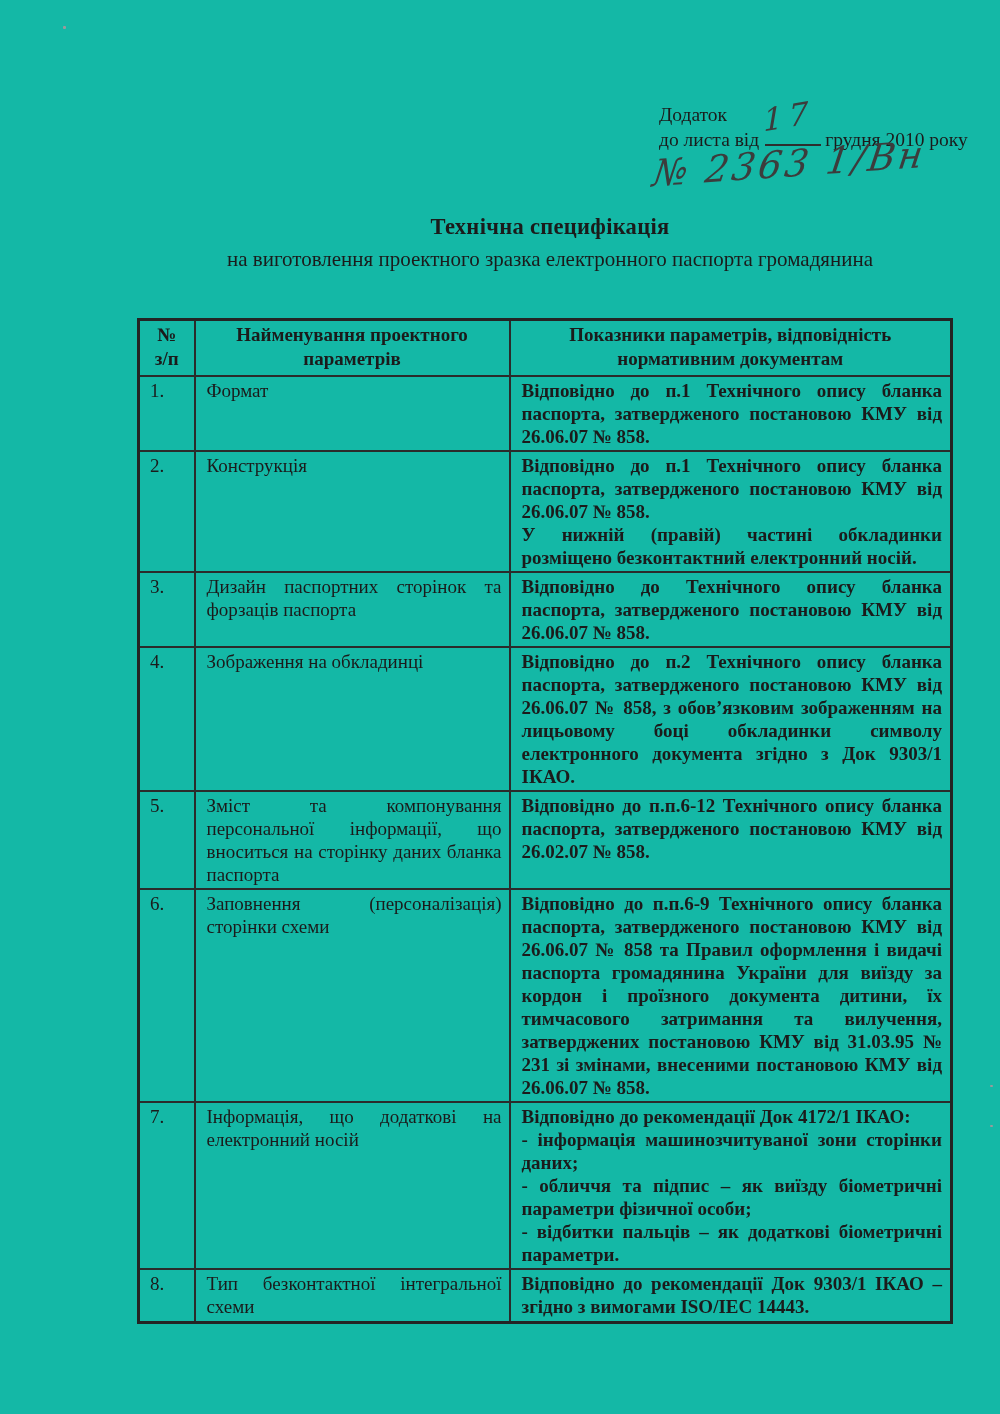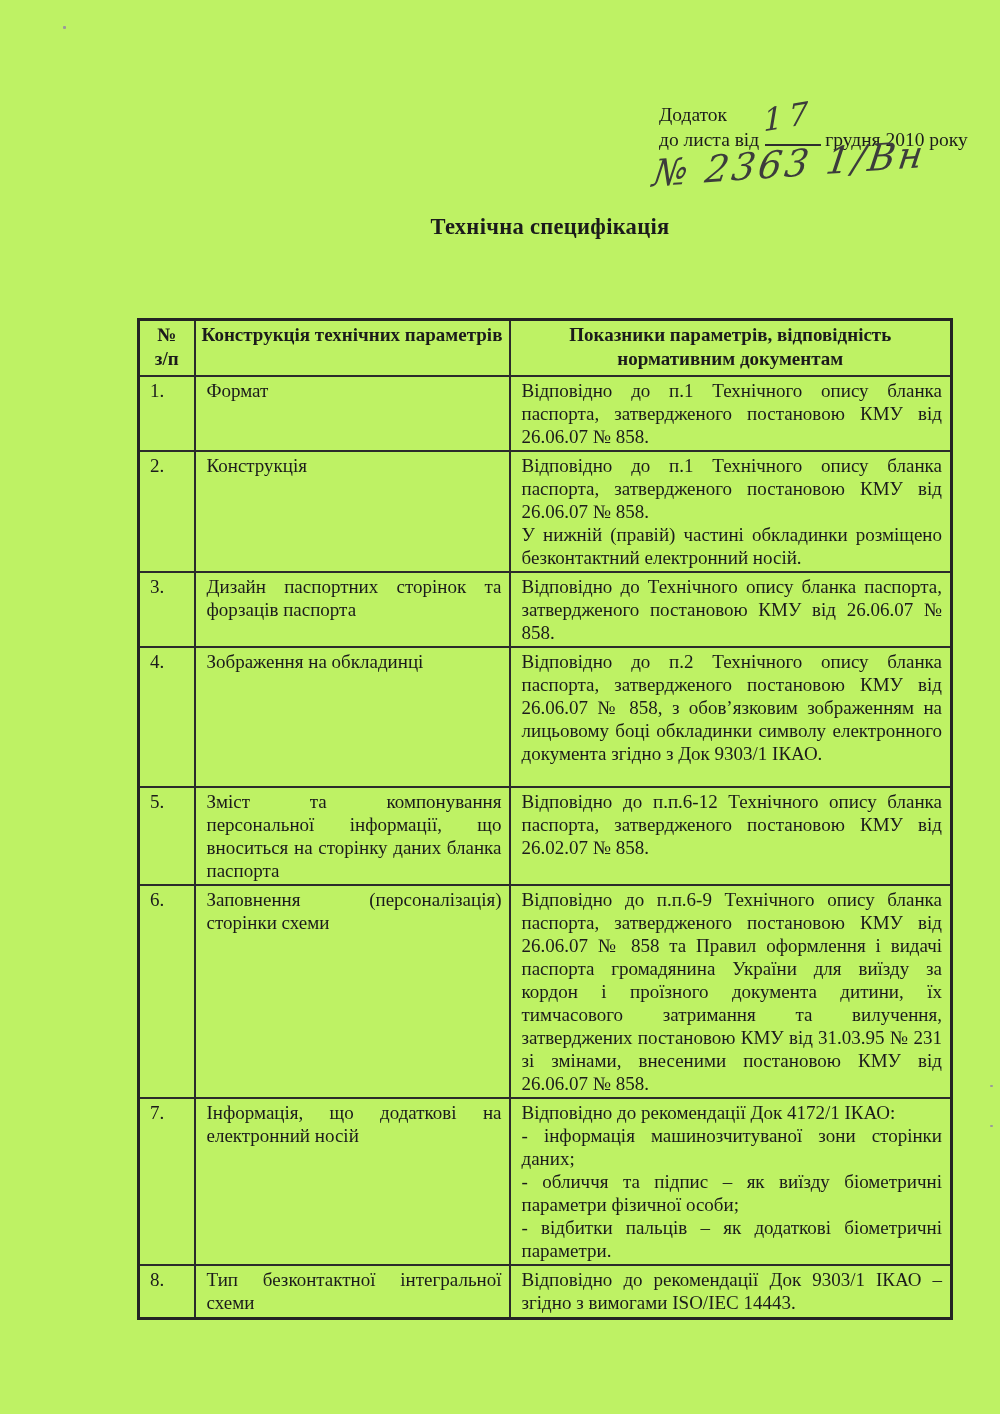--- a/index.html
+++ b/index.html
@@ -1,21 +1,21 @@
 <!DOCTYPE html>
 <html><head>
 <meta charset="utf-8">
 <style>
   html, body { margin: 0; padding: 0; background: #e8e8e8; }
   .page {
     position: relative;
     width: 1000px;
     height: 1414px;
     margin: 0 auto;
-    background: #bef264;
+    background: #14b8a6;
     font-family: "Liberation Serif", "DejaVu Serif", serif;
     color: #1b1b1b;
     overflow: hidden;
   }
 
   
   .speck { position: absolute; background: #9a9a9a; border-radius: 1px; }
   .speck-1 { left: 63px; top: 26px; width: 3px; height: 3px; }
   .speck-2 { left: 990px; top: 1085px; width: 3px; height: 2px; }
   .speck-3 { left: 990px; top: 1125px; width: 3px; height: 2px; }
@@ -103,21 +103,21 @@
     text-align: center;
     padding: 2px 4px;
     line-height: 24px;
     height: 50px;
   }
   .col-num  { width: 56px; }
   .col-name { width: 315px; }
   .col-val  { width: 442px; }
   td.cell-num  { padding: 2px 4px 2px 10px; }
   td.cell-name { padding: 2px 7px 2px 11px; }
-  td.cell-val  { padding: 2px 8px 2px 11px; }
+  td.cell-val  { padding: 2px 8px 2px 11px; font-weight: bold; }
   .jtext {
     text-align: justify;
     text-align-last: left;
   }
   .para { text-align: justify; text-align-last: left; }
 
   tbody tr:nth-child(1) { height: 73px; }
   tbody tr:nth-child(2) { height: 115px; }
   tbody tr:nth-child(3) { height: 70px; }
   tbody tr:nth-child(4) { height: 140px; }
@@ -139,37 +139,37 @@
     <div>Додаток</div>
     <div>
       <span>до листа від</span><span class="blank-underline"><span class="hw hw-day">17</span></span><span>грудня 2010 року</span>
     </div>
     <div class="hw hw-number">№ 2363 1/Вн</div>
   </div>
 
   <div class="title-block">
     <div class="doc-title">Технічна специфікація</div>
     <div class="doc-subtitle">
-      <br>
+      <span>на виготовлення проектного зразка електронного паспорта громадянина</span><br>
     </div>
   </div>
 
   <table class="spec-table">
     <colgroup>
       <col class="col-num">
       <col class="col-name">
       <col class="col-val">
     </colgroup>
     <thead>
       <tr>
         <th>
           <div>№</div>
           <div>з/п</div>
         </th>
-        <th>Конструкція технічних параметрів</th>
+        <th>Найменування проектного параметрів</th>
         <th>Показники параметрів, відповідність нормативним документам</th>
       </tr>
     </thead>
     <tbody>
         <tr>
           <td class="cell-num">1.</td>
           <td class="cell-name">
             <div class="jtext">Формат</div>
           </td>
           <td class="cell-val">

